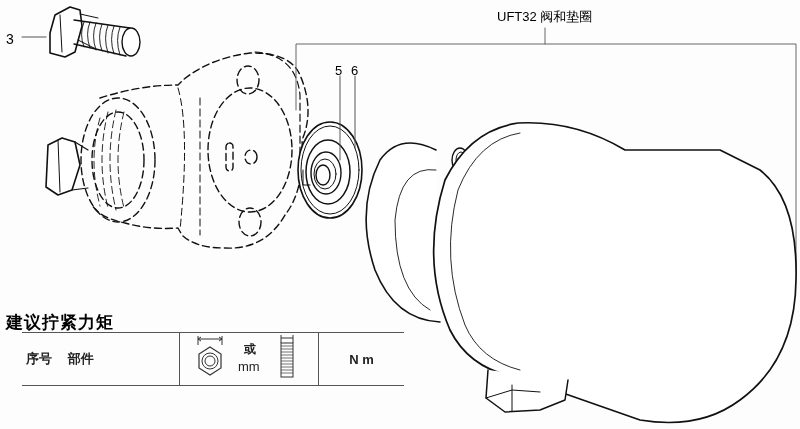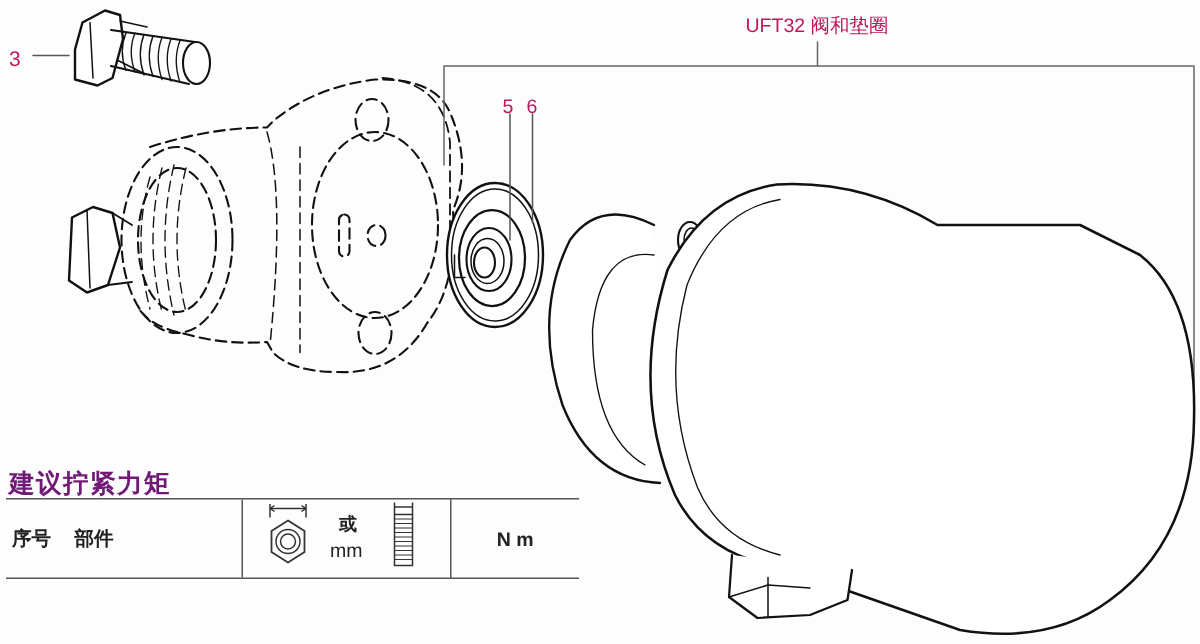--- a/index.html
+++ b/index.html
@@ -1,25 +1,25 @@
 <!DOCTYPE html>
 <html><head>
 <meta charset="utf-8">
 <style>
   html, body { margin: 0; padding: 0; background: #fdfdfd; }
   body { width: 800px; height: 429px; position: relative; overflow: hidden;
          font-family: "Liberation Sans", "DejaVu Sans", sans-serif; color: #222; }
   #drawing { position: absolute; left: 0; top: 0; width: 800px; height: 429px; }
-  .lbl { position: absolute; font-size: 13px; color: #be185d; line-height: 1; }
+  .lbl { position: absolute; font-size: 13px; color: #000000; line-height: 1; }
   .kit-label { left: 497px; top: 10px; font-size: 13px; }
   .num3 { left: 6px; top: 32px; font-size: 14px; }
   .num5 { left: 335px; top: 64px; font-size: 13px; }
   .num6 { left: 351px; top: 64px; font-size: 13px; }
-  .torque-title { position: absolute; left: 6px; top: 311px; font-size: 17px; font-weight: bold; color: #701a75; letter-spacing: 1px; }
-  table.torque { position: absolute; left: 4px; top: 332px; width: 382px; border-collapse: collapse; font-size: 13px; }
+  .torque-title { position: absolute; left: 6px; top: 311px; font-size: 17px; font-weight: bold; color: #000000; letter-spacing: 1px; }
+  table.torque { position: absolute; left: 22px; top: 332px; width: 382px; border-collapse: collapse; font-size: 13px; }
   table.torque td { padding: 0; }
   table.torque tr.head td { height: 52px; border-top: 1.5px solid #555; border-bottom: 1.5px solid #555; font-weight: bold; }
   table.torque tr.row td { height: 18px; border-bottom: 1.5px solid #555; }
   .c1 { width: 157px; }
   .c2 { width: 138px; border-left: 1.5px solid #555; border-right: 1.5px solid #555; }
   .c3 { width: 85px; text-align: center; margin-top: 48px; }
   .c1 .idx { display: inline-block; width: 40px; padding-left: 4px; }
   .head .c1 .idx { width: 38px; }
   .size-cell { position: relative; height: 52px; }
   .size-cell .or { position: absolute; left: 64px; top: 8px; font-size: 12px; font-weight: bold; }

